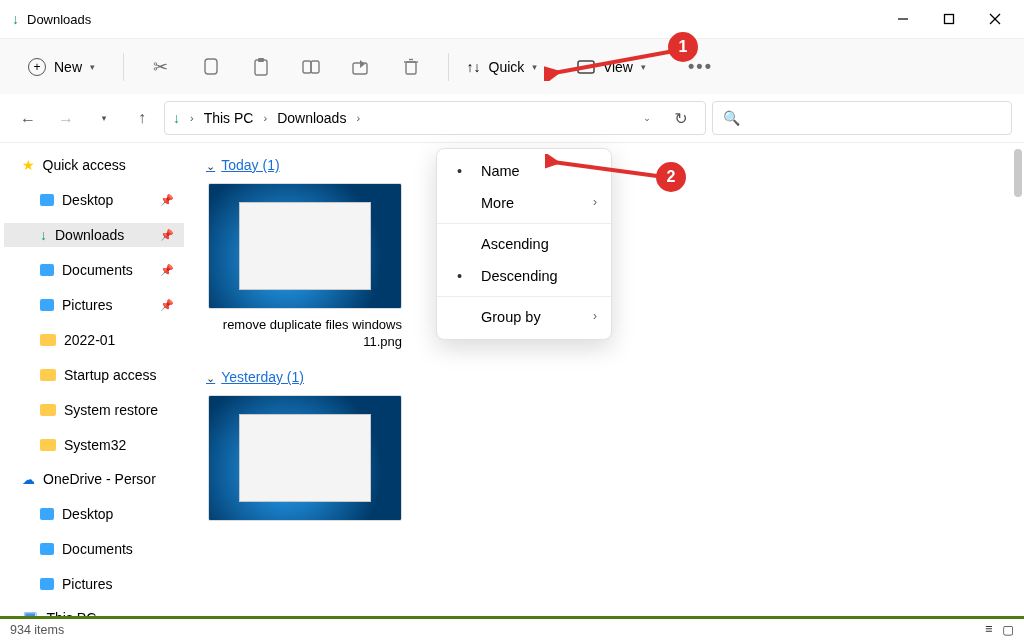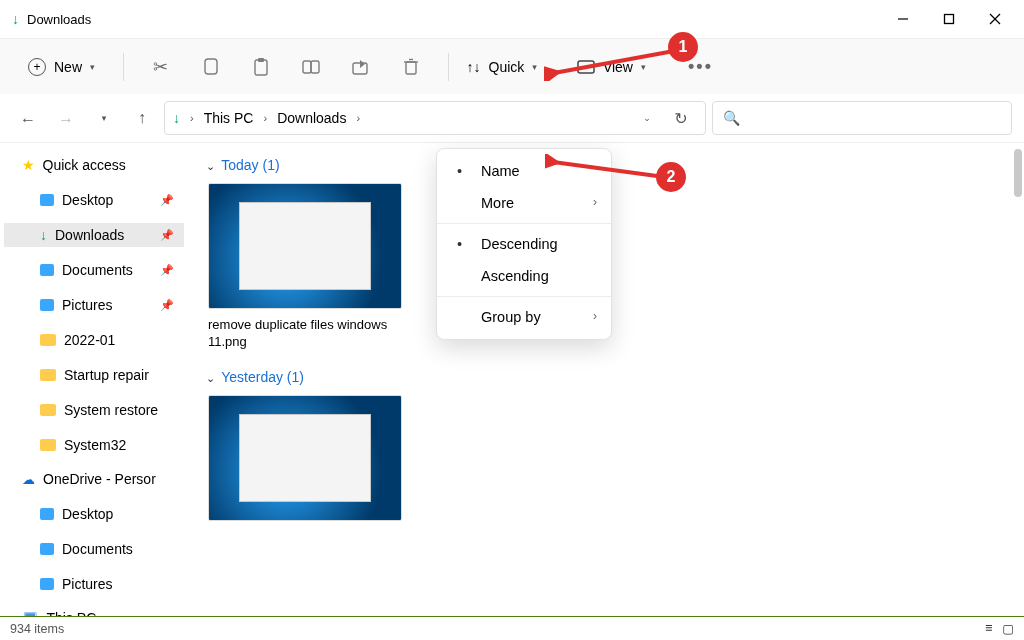--- a/index.html
+++ b/index.html
@@ -30,50 +30,50 @@
   .sb-item { display: flex; align-items: center; gap: 8px; padding: 4px 6px 4px 18px; position: relative; }
   .sb-item.indent { padding-left: 36px; margin-top: 11px; }
   .sb-item.active { background: #e9e9e9; }
   .pin { position: absolute; right: 10px; color: #8a8a8a; font-size: 11px; }
   .folder { width: 16px; height: 12px; background: #ffcc4d; border-radius: 2px; display: inline-block; }
   .blue-folder { width: 14px; height: 12px; background: #3aa7ff; border-radius: 2px; display: inline-block; }
   .star { color: #ffcc00; font-size: 14px; }
   .cloud { color: #0a6dd6; font-size: 13px; }
   .pc { color: #4a90e2; font-size: 13px; }
   .content { flex: 1; padding: 10px 16px; position: relative; overflow: hidden; }
-  .group-hdr { color: #1a6fd6; font-size: 14px; margin: 4px 0 10px 2px; }
+  .group-hdr { color: #1a6fd6; font-size: 14px; margin: 4px 0 10px 2px; text-decoration: underline; }
   .group-hdr .chev { color: #333; margin-right: 6px; font-size: 11px; }
   .thumb { width: 194px; display: flex; flex-direction: column; align-items: center; margin: 6px 8px 18px 4px; }
   .thumb-img {
     width: 194px; height: 126px; border: 1px solid #dcdcdc;
     background: radial-gradient(circle at 40% 60%, #2aa8ff 0%, #003a6a 70%);
     position: relative; border-radius: 2px;
   }
   .thumb-img::after {
     content: ""; position: absolute; inset: 18px 30px; background: #f4f4f4;
     border: 1px solid #c8c8c8;
   }
-  .thumb-label { font-size: 13px; text-align: left; margin-top: 8px; line-height: 1.3; max-width: 220px; }
+  .thumb-label { font-size: 13px; text-align: right; margin-top: 8px; line-height: 1.3; max-width: 220px; }
   .scroll-stub { position: absolute; right: 2px; top: 6px; width: 8px; height: 48px; background: #c9c9c9; border-radius: 4px; }
   
   .menu {
     position: absolute; left: 436px; top: 148px; width: 176px;
     background: #fff; border: 1px solid #e2e2e2; border-radius: 8px;
     box-shadow: 0 8px 24px rgba(0,0,0,.15); padding: 6px 0; font-size: 14.5px;
     z-index: 20;
   }
   .menu-item { padding: 8px 16px 8px 44px; position: relative; }
   .menu-item.sel::before { content: "•"; position: absolute; left: 20px; color: #333; }
   .menu-item .sub { position: absolute; right: 14px; color: #666; font-size: 12px; }
   .menu-sep { height: 1px; background: #ececec; margin: 4px 0; }
   
   .marker { position: absolute; width: 30px; height: 30px; border-radius: 50%; background: #e0302e; color: #fff; display: flex; align-items: center; justify-content: center; font-weight: bold; font-size: 16px; border: 2px solid #e0302e; z-index: 30; }
   .arrow1 { position: absolute; left: 544px; top: 45px; z-index: 29; }
   .arrow2 { position: absolute; left: 545px; top: 154px; z-index: 29; }
-  .statusbar { height: 24px; border-top: 1px solid #4d7c0f; display: flex; align-items: center; padding: 0 10px; font-size: 12.5px; color: #555; gap: 32px; }
+  .statusbar { height: 24px; border-top: 3px solid #4d7c0f; display: flex; align-items: center; padding: 0 10px; font-size: 12.5px; color: #555; gap: 32px; }
   .statusbar .view-icons { margin-left: auto; display: flex; gap: 10px; color: #333; }
   input { border: none; outline: none; font: inherit; width: 100%; background: transparent; }
 </style>
 </head>
 <body>
 
 <div class="window">
 
   <div class="titlebar">
     <span class="title-icon">↓</span>
@@ -217,21 +217,21 @@
           <span class="blue-folder"></span>
           <span>Pictures</span>
           <span class="pin">📌</span>
         </div>
       <div class="sb-item indent">
           <span class="folder"></span>
           <span>2022-01</span>
         </div>
       <div class="sb-item indent">
           <span class="folder"></span>
-          <span>Startup repair</span>
+          <span>Startup access</span>
         </div>
       <div class="sb-item indent">
           <span class="folder"></span>
           <span>System restore</span>
         </div>
       <div class="sb-item indent">
           <span class="folder"></span>
           <span>System32</span>
         </div>
       <div style="height:10px"></div>
@@ -283,22 +283,22 @@
     <div class="view-icons">
       <span>≡</span>
       <span>▢</span>
     </div>
   </div>
 
   <div class="menu">
     <div class="menu-item sel"><span>Name</span></div>
     <div class="menu-item"><span>More</span><span class="sub">›</span></div>
     <div class="menu-sep"></div>
+    <div class="menu-item"><span>Ascending</span></div>
     <div class="menu-item sel"><span>Descending</span></div>
-    <div class="menu-item"><span>Ascending</span></div>
     <div class="menu-sep"></div>
     <div class="menu-item"><span>Group by</span><span class="sub">›</span></div>
   </div>
 
   <svg class="arrow1" width="140" height="36">
     <defs>
         <marker id="ah1" markerWidth="10" markerHeight="10" refX="2" refY="5" orient="auto">
           <path d="M10 0 L0 5 L10 10 Z" fill="#e0302e"></path>
         </marker>
       </defs>

